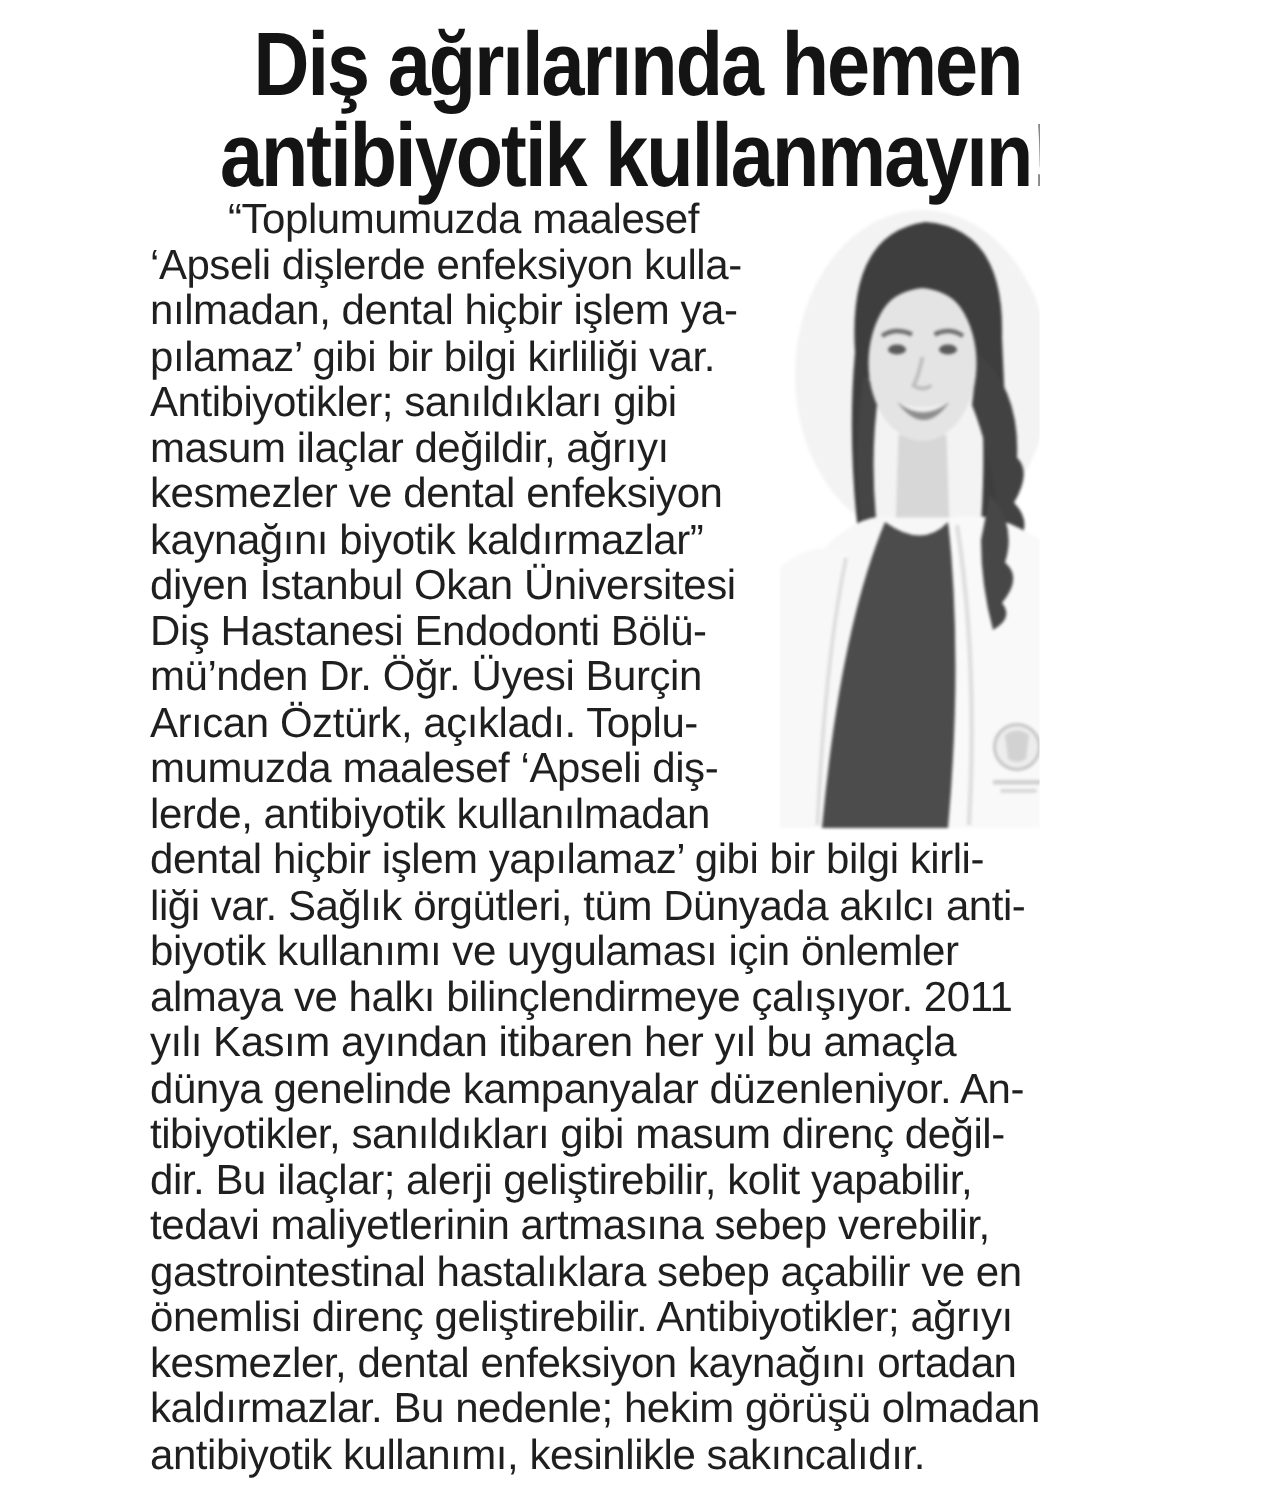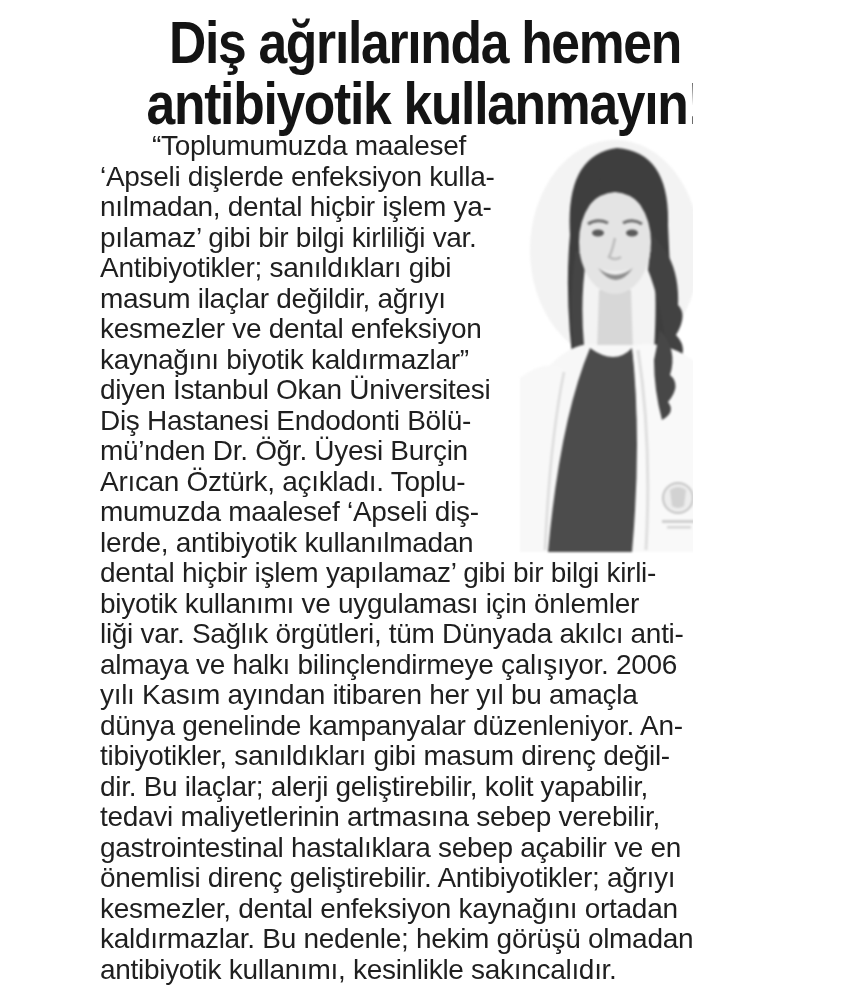--- a/index.html
+++ b/index.html
@@ -82,23 +82,23 @@
         <div class="text-line">kaynağını biyotik kaldırmazlar”</div>
         <div class="text-line">diyen İstanbul Okan Üniversitesi</div>
         <div class="text-line">Diş Hastanesi Endodonti Bölü-</div>
         <div class="text-line">mü’nden Dr. Öğr. Üyesi Burçin</div>
         <div class="text-line">Arıcan Öztürk, açıkladı. Toplu-</div>
         <div class="text-line">mumuzda maalesef ‘Apseli diş-</div>
         <div class="text-line">lerde, antibiyotik kullanılmadan</div>
       </div>
     <div>
         <div class="text-line">dental hiçbir işlem yapılamaz’ gibi bir bilgi kirli-</div>
+        <div class="text-line">liği var. Sağlık örgütleri, tüm Dünyada akılcı anti-</div>
         <div class="text-line">biyotik kullanımı ve uygulaması için önlemler</div>
-        <div class="text-line">liği var. Sağlık örgütleri, tüm Dünyada akılcı anti-</div>
-        <div class="text-line">almaya ve halkı bilinçlendirmeye çalışıyor. 2006</div>
+        <div class="text-line">almaya ve halkı bilinçlendirmeye çalışıyor. 2011</div>
         <div class="text-line">yılı Kasım ayından itibaren her yıl bu amaçla</div>
         <div class="text-line">dünya genelinde kampanyalar düzenleniyor. An-</div>
         <div class="text-line">tibiyotikler, sanıldıkları gibi masum direnç değil-</div>
         <div class="text-line">dir. Bu ilaçlar; alerji geliştirebilir, kolit yapabilir,</div>
         <div class="text-line">tedavi maliyetlerinin artmasına sebep verebilir,</div>
         <div class="text-line">gastrointestinal hastalıklara sebep açabilir ve en</div>
         <div class="text-line">önemlisi direnç geliştirebilir. Antibiyotikler; ağrıyı</div>
         <div class="text-line">kesmezler, dental enfeksiyon kaynağını ortadan</div>
         <div class="text-line">kaldırmazlar. Bu nedenle; hekim görüşü olmadan</div>
         <div class="text-line">antibiyotik kullanımı, kesinlikle sakıncalıdır.</div>

